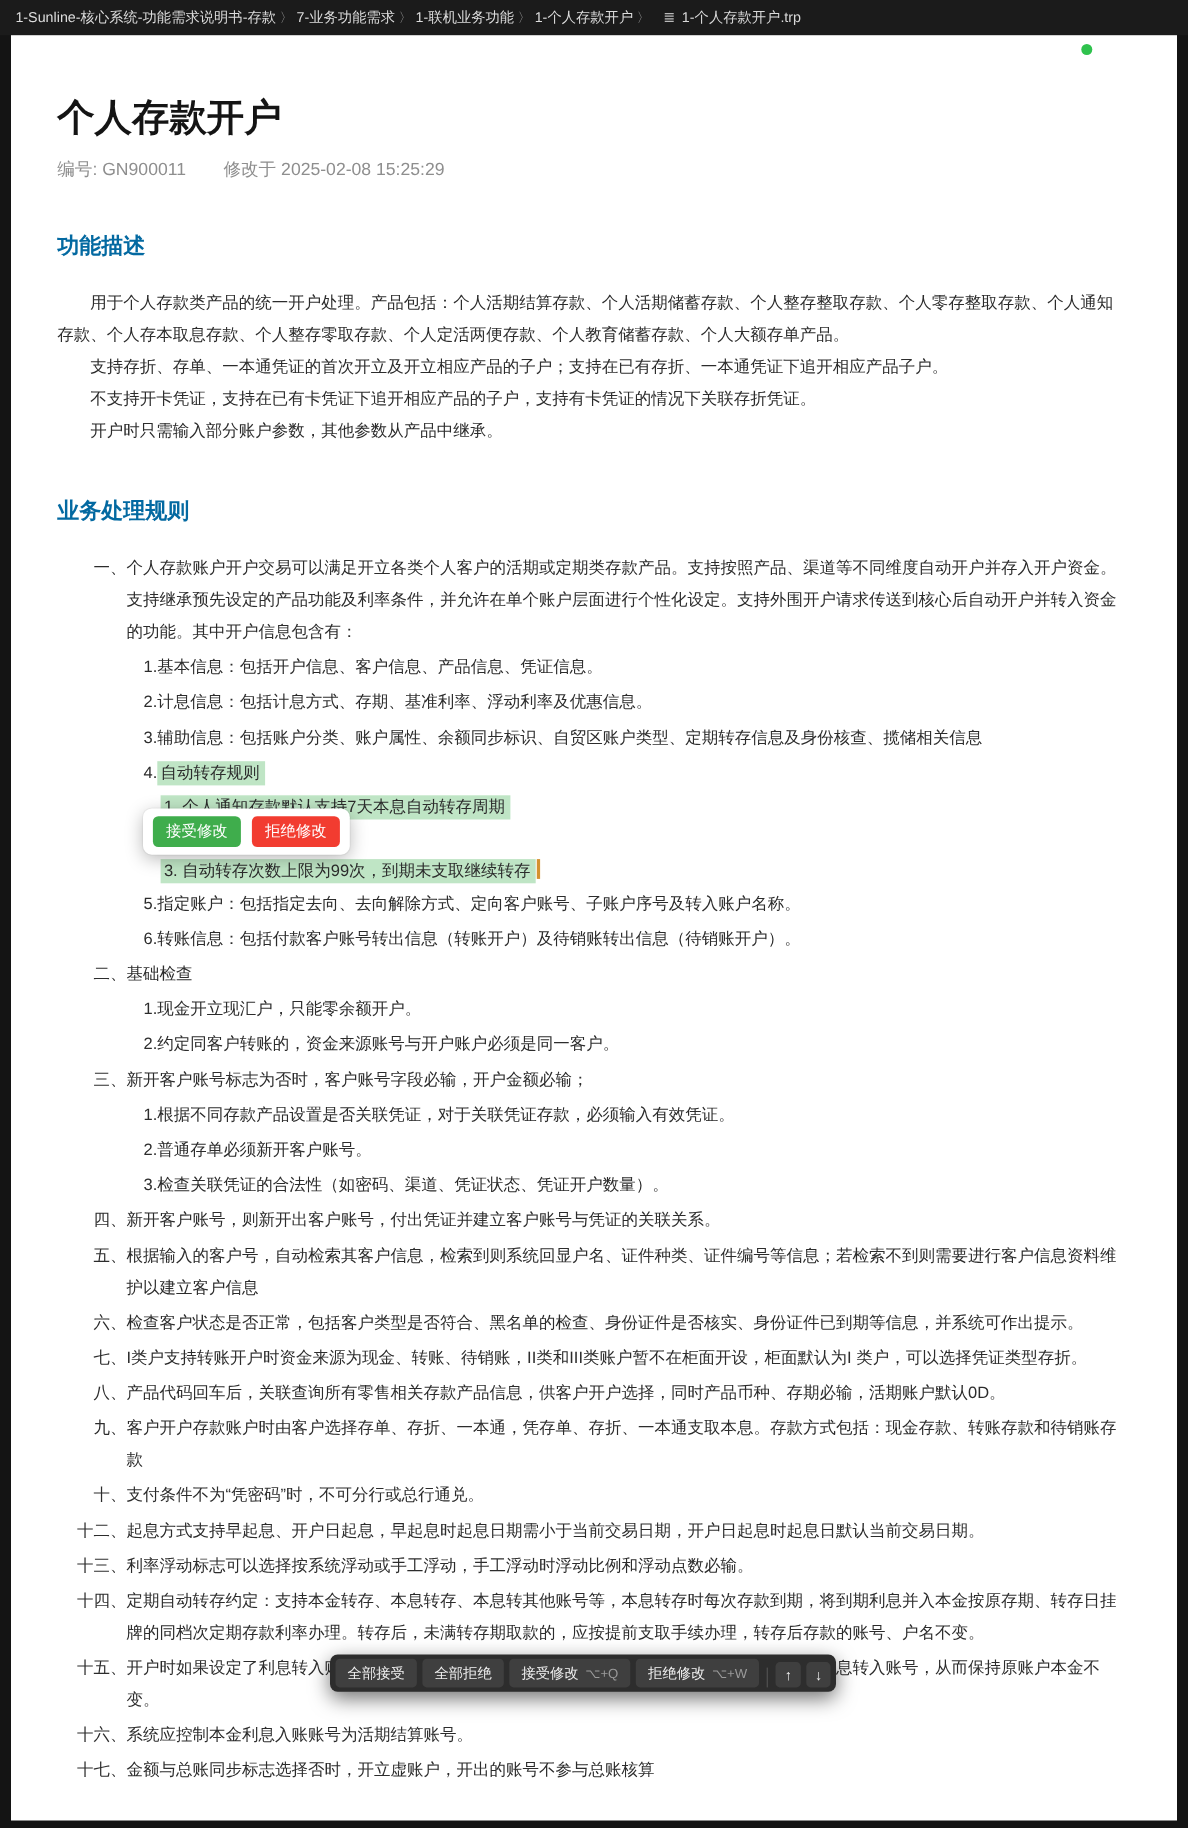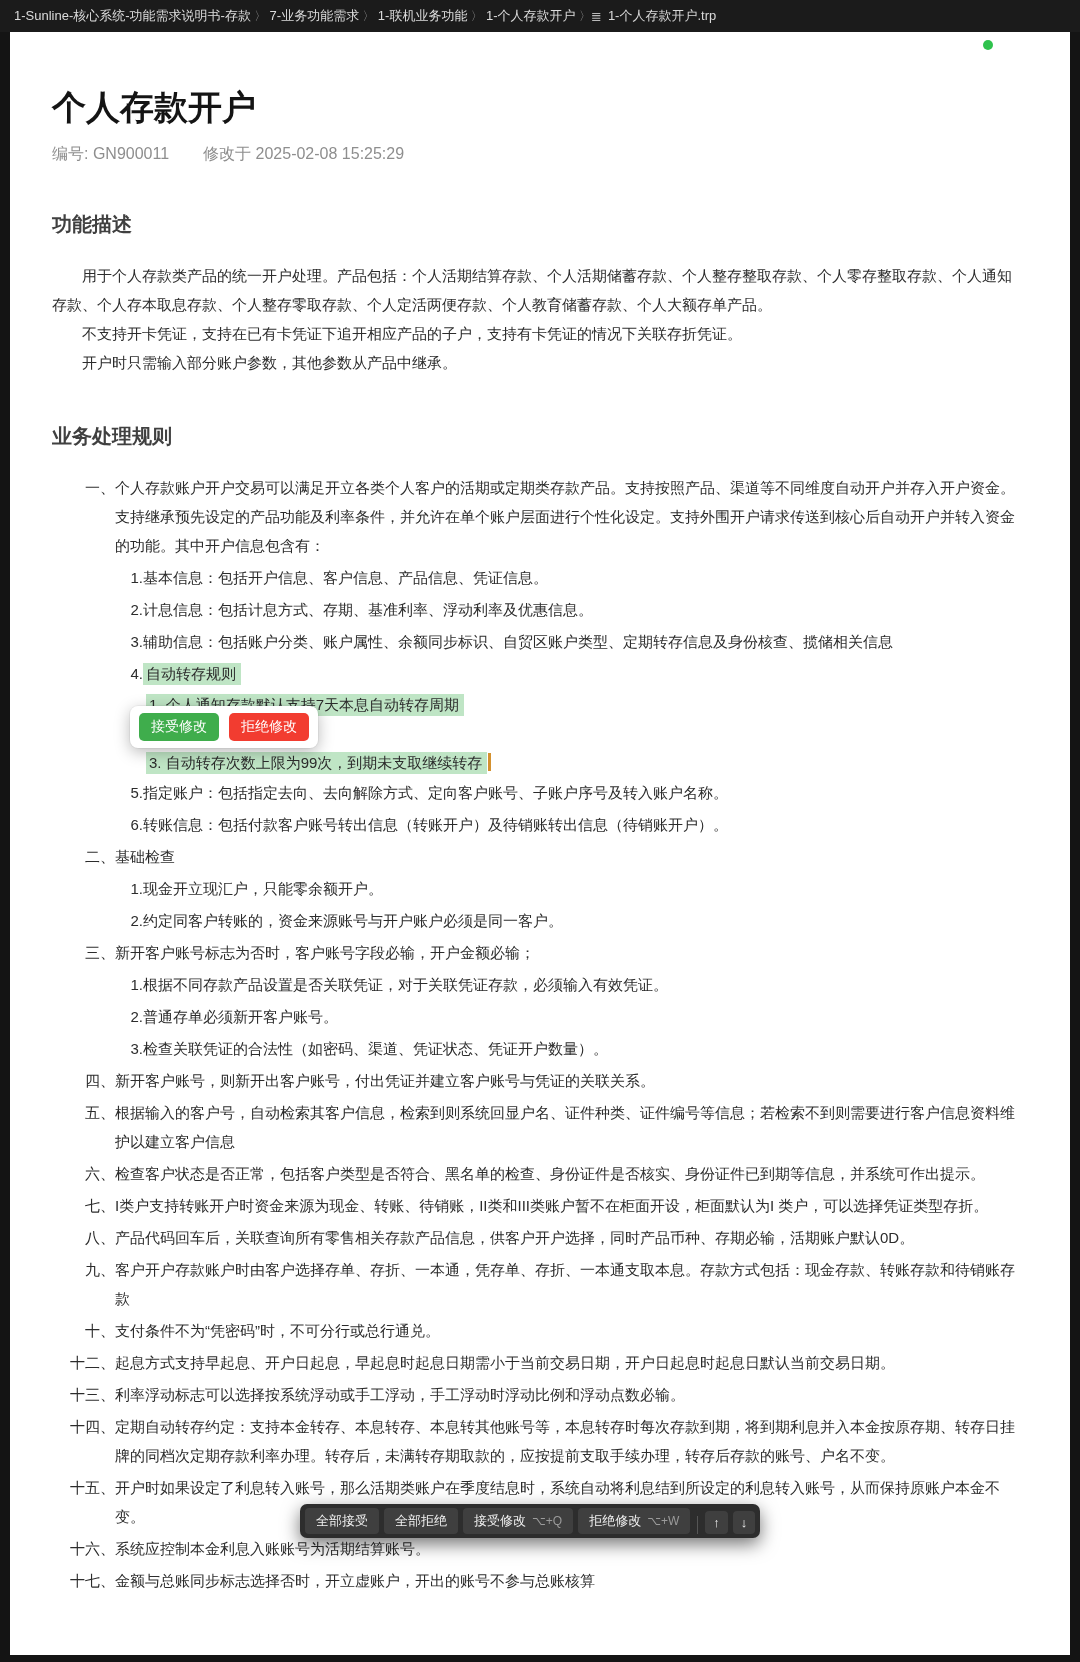--- a/index.html
+++ b/index.html
@@ -4,36 +4,36 @@
 <style>
   html,body{margin:0;padding:0;}
   body{
     width:1080px;height:1662px;position:relative;overflow:hidden;
     background:#141414;
     font-family:"Liberation Sans","DejaVu Sans",sans-serif;
   }
   
   .topbar{
     height:32px;background:#1b1b1b;color:#d9d9d9;
-    display:flex;align-items:center;gap:0;
+    display:flex;align-items:center;gap:12px;
     padding:0 14px;font-size:13px;white-space:nowrap;
   }
   .crumb{color:#dcdcdc;cursor:default;}
   .sep{color:#8d8d8d;font-size:12px;}
   .file-wrap{display:flex;align-items:center;gap:6px;}
   .ficon{color:#b9b9b9;font-size:13px;}
   
   .card{
     position:absolute;left:10px;right:10px;top:32px;bottom:7px;
     background:#ffffff;overflow:hidden;
   }
   .content{padding:40px 50px 0 42px;color:#2c2c2c;}
   .doc-title{font-size:34px;line-height:42px;font-weight:700;color:#141414;margin:14px 0 16px;}
   .meta{display:flex;gap:34px;font-size:16px;color:#8e8e8e;}
-  .sec-h{font-size:20px;line-height:26px;font-weight:700;color:#404040;margin:46px 0 24px;}
+  .sec-h{font-size:20px;line-height:26px;font-weight:700;color:#0369a1;margin:46px 0 24px;}
   .para{font-size:15px;line-height:29px;margin:0;text-indent:2em;}
   
   .rule{display:flex;font-size:15px;line-height:29px;margin:0 0 3px;}
   .mk1{flex:0 0 63px;text-align:right;white-space:pre;}
   .mk2{flex:0 0 91px;text-align:right;white-space:pre;}
   .txt{flex:1;}
   .sub3row{padding-left:94px;font-size:15px;line-height:27px;margin:0 0 2px;}
   .l3wrap{position:relative;}
   .hl{background:#bfe5c5;padding:2px 5px 3px 3px;}
   .obs{}
@@ -83,20 +83,21 @@
   <div class="content">
     <h1 class="doc-title">个人存款开户</h1>
     <div class="meta">
       <span>编号: GN900011</span>
       <span>修改于 2025-02-08 15:25:29</span>
     </div>
 
     <h2 class="sec-h">功能描述</h2>
     <div id="feature-paras">
         <p class="para">用于个人存款类产品的统一开户处理。产品包括：个人活期结算存款、个人活期储蓄存款、个人整存整取存款、个人零存整取存款、个人通知存款、个人存本取息存款、个人整存零取存款、个人定活两便存款、个人教育储蓄存款、个人大额存单产品。</p>
+        <p class="para">支持存折、存单、一本通凭证的首次开立及开立相应产品的子户；支持在已有存折、一本通凭证下追开相应产品子户。</p>
         <p class="para">不支持开卡凭证，支持在已有卡凭证下追开相应产品的子户，支持有卡凭证的情况下关联存折凭证。</p>
         <p class="para">开户时只需输入部分账户参数，其他参数从产品中继承。</p>
       </div>
 
     <h2 class="sec-h">业务处理规则</h2>
     <div id="rules-list">
         <div class="rule">
           <span class="mk1">一、</span>
           <div class="txt">个人存款账户开户交易可以满足开立各类个人客户的活期或定期类存款产品。支持按照产品、渠道等不同维度自动开户并存入开户资金。支持继承预先设定的产品功能及利率条件，并允许在单个账户层面进行个性化设定。支持外围开户请求传送到核心后自动开户并转入资金的功能。其中开户信息包含有：</div>
         </div>

